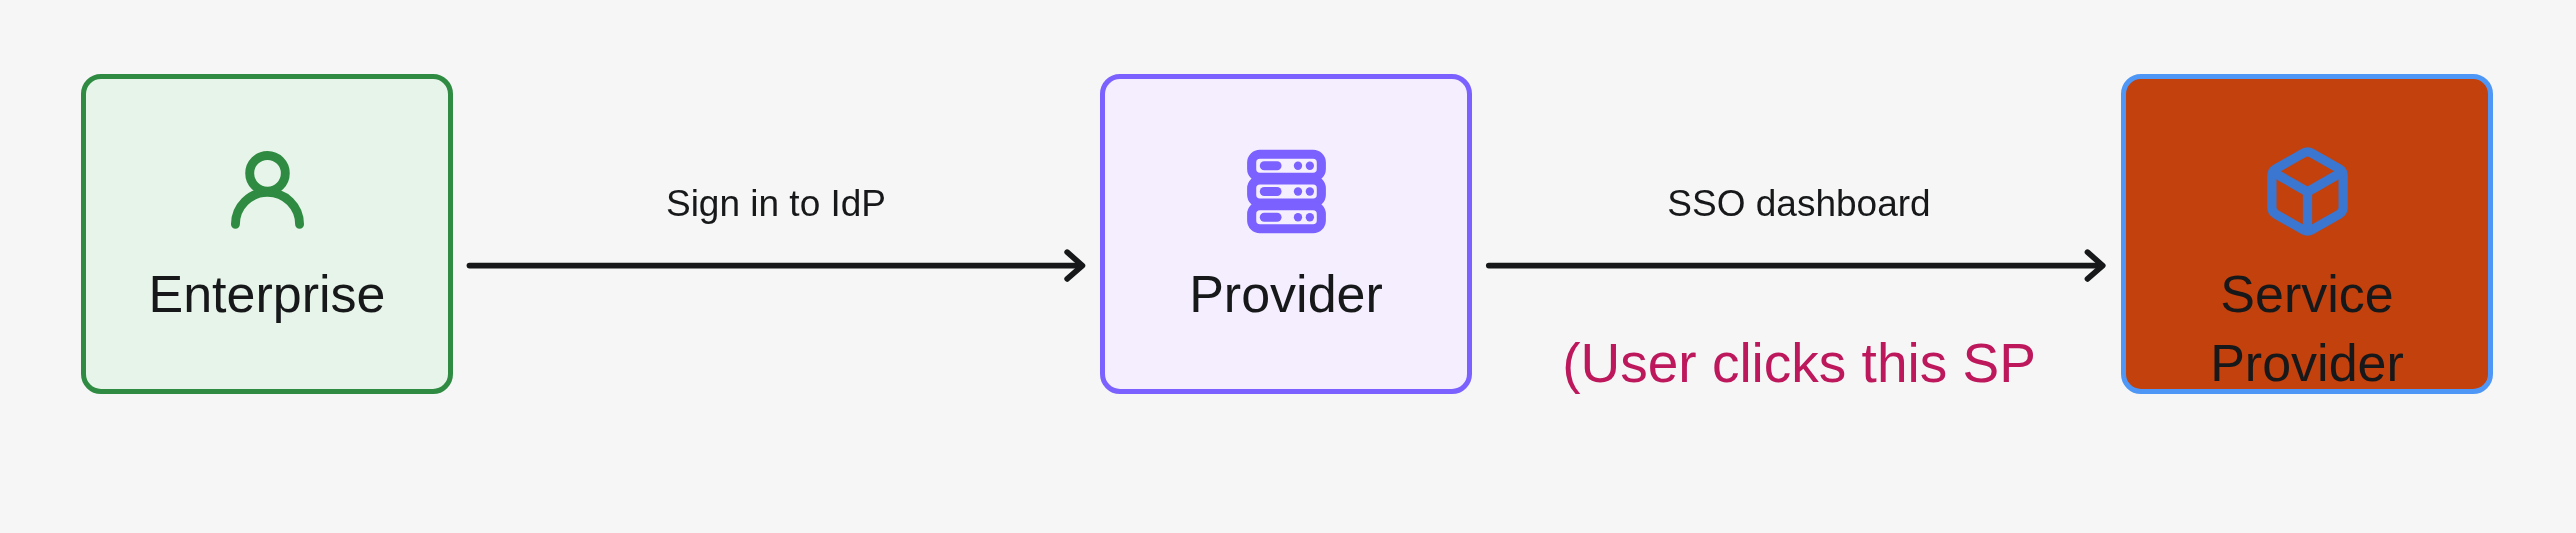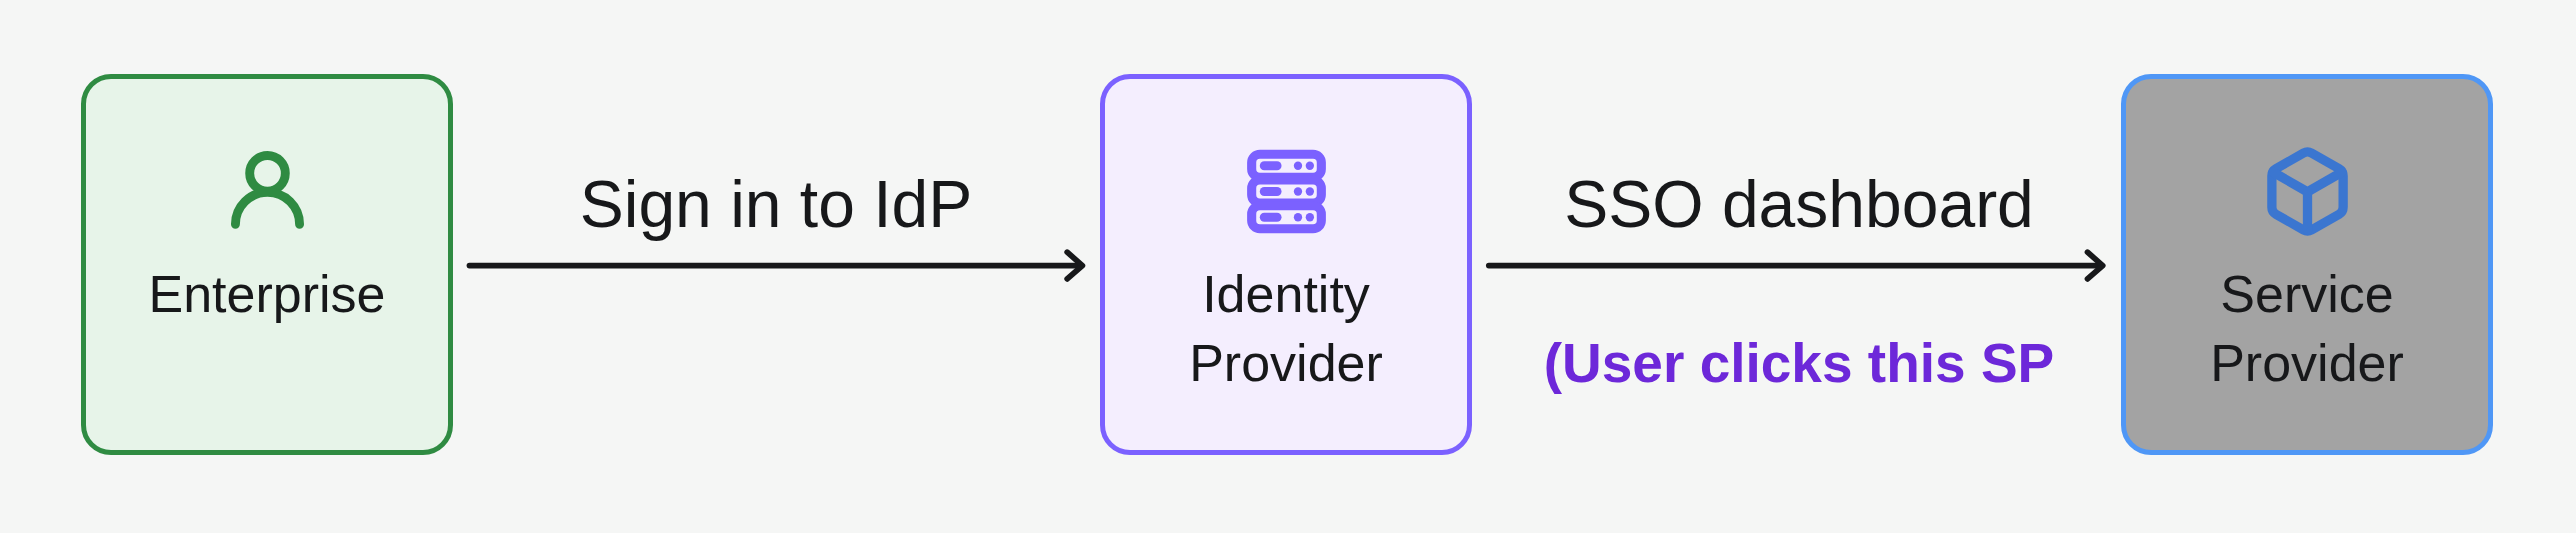--- a/index.html
+++ b/index.html
@@ -13,29 +13,29 @@
     width: 2576px;
     height: 533px;
     background: #f5f6f5;
     overflow: hidden;
     color: #17181a;
   }
   .node {
     position: absolute;
     top: 74px;
     width: 372px;
-    height: 381px;
+    height: 320px;
     border-style: solid;
     border-width: 5.7px;
-    border-radius: 30px;
+    border-radius: 20px;
     box-sizing: border-box;
   }
   .node--green  { left: 81px;   background: #e7f4e9; border-color: #2f8b42; }
   .node--purple { left: 1100px; background: #f4eefe; border-color: #7b61ff; }
-  .node--blue   { left: 2121px; background: #a3a3a3; border-color: #4f97f6; }
+  .node--blue   { left: 2121px; background: #c2410c; border-color: #4f97f6; }
 
   .node-icon {
     position: absolute;
     top: 65px;
     left: 0;
     right: 0;
     display: flex;
     justify-content: center;
   }
   .node-icon svg { display: block; }
@@ -58,38 +58,38 @@
     left: 0;
     top: 0;
     width: 2576px;
     height: 533px;
     pointer-events: none;
   }
 
   .edge-label {
     position: absolute;
     transform: translate(-50%, -50%);
-    font-size: 66px;
+    font-size: 37px;
     font-weight: 500;
     white-space: nowrap;
     color: #17181a;
   }
   .edge-label--1 { left: 776px;  top: 204px; }
   .edge-label--2 { left: 1799px; top: 204px; }
   .edge-sublabel {
     position: absolute;
     left: 1799px;
     top: 363px;
     transform: translate(-50%, -50%);
     font-size: 55px;
-    font-weight: 700;
+    font-weight: 400;
     line-height: 63px;
     text-align: center;
     white-space: nowrap;
-    color: #6d28d9;
+    color: #be185d;
   }
 </style>
 </head>
 <body>
 
 <div class="canvas">
 
   <div class="node node--green">
     <span class="node-icon">
       <svg width="95" height="95" viewBox="0 0 24 24" fill="none" stroke="#2f8b42" stroke-width="2.25" stroke-linecap="round" stroke-linejoin="round">
@@ -113,21 +113,20 @@
         <line x1="6.4" y1="18.5" x2="9.6" y2="18.5"></line>
         <circle cx="14.9" cy="5.5" r="1.05" fill="#7b61ff" stroke="none"></circle>
         <circle cx="17.9" cy="5.5" r="1.05" fill="#7b61ff" stroke="none"></circle>
         <circle cx="14.9" cy="12" r="1.05" fill="#7b61ff" stroke="none"></circle>
         <circle cx="17.9" cy="12" r="1.05" fill="#7b61ff" stroke="none"></circle>
         <circle cx="14.9" cy="18.5" r="1.05" fill="#7b61ff" stroke="none"></circle>
         <circle cx="17.9" cy="18.5" r="1.05" fill="#7b61ff" stroke="none"></circle>
       </svg>
     </span>
     <div class="node-label">
-      <div>Identity</div>
       <div>Provider</div>
     </div>
   </div>
 
   <div class="node node--blue">
     <span class="node-icon">
       <svg width="95" height="95" viewBox="0 0 24 24" fill="none" stroke="#3b76d0" stroke-width="2.35" stroke-linecap="round" stroke-linejoin="round">
         <path d="M21 8a2 2 0 0 0-1-1.73l-7-4a2 2 0 0 0-2 0l-7 4A2 2 0 0 0 3 8v8a2 2 0 0 0 1 1.73l7 4a2 2 0 0 0 2 0l7-4A2 2 0 0 0 21 16Z"></path>
         <path d="M3.3 7.1 12 12.1l8.7-5"></path>
         <line x1="12" y1="21.8" x2="12" y2="12.1"></line>

